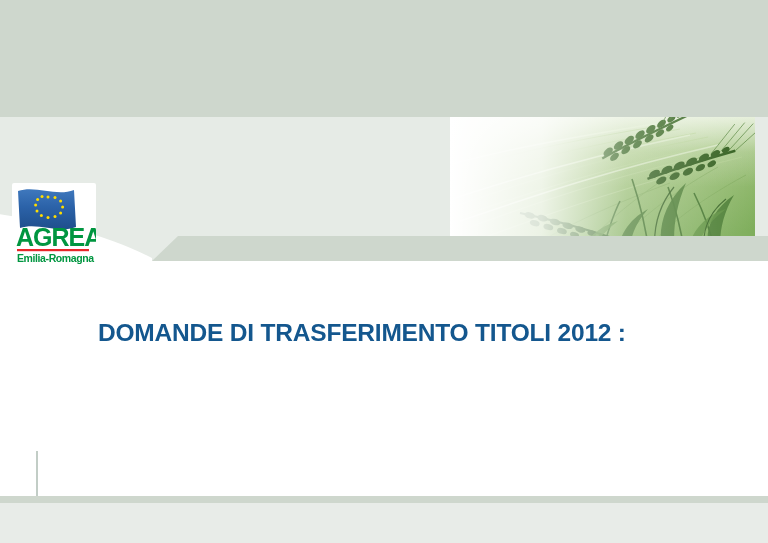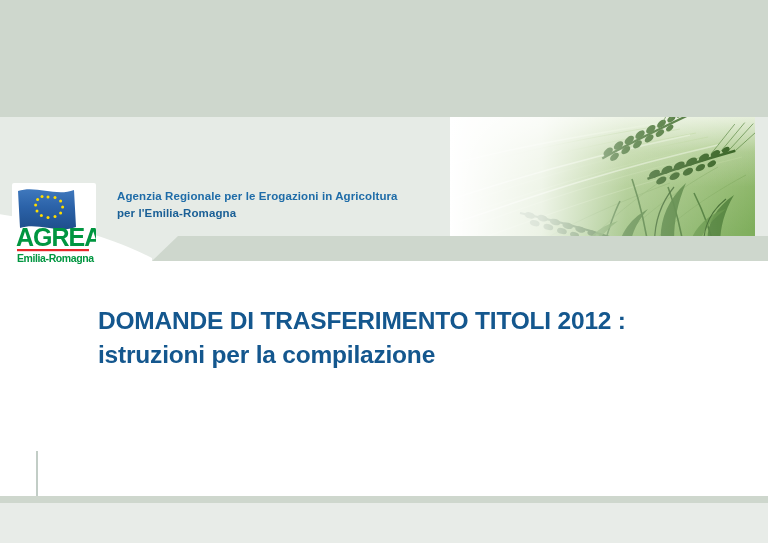--- a/index.html
+++ b/index.html
@@ -102,21 +102,21 @@
     color: #1f6ca8;
     letter-spacing: 0.1px;
     white-space: nowrap;
   }
   .agency-text .line2 { color: #1a5f96; }
 
   
   .title-block {
     position: absolute;
     left: 98px;
-    top: 304px;
+    top: 316px;
     width: 640px;
   }
   .title-line {
     font-size: 24.5px;
     font-weight: bold;
     color: #14578e;
     line-height: 34px;
     letter-spacing: -0.2px;
     white-space: nowrap;
   }
@@ -332,28 +332,23 @@
       </g>
 
       <text x="4" y="63" font-family="&quot;Liberation Sans&quot;, sans-serif" font-size="25" font-weight="bold" fill="#009640" letter-spacing="-1">AGREA</text>
 
       <rect x="5" y="66" width="72" height="2.2" fill="#e8262a"></rect>
 
       <text x="5" y="79" font-family="&quot;Liberation Sans&quot;, sans-serif" font-size="10.5" font-weight="bold" fill="#009640" letter-spacing="-0.4">Emilia-Romagna</text>
     </svg>
   </div>
 
-  <div class="agency-text">
-    <div>Agenzia Regionale per le Erogazioni in Agricoltura</div>
-    <div class="line2">per l'Emilia-Romagna</div>
-  </div>
 
   <div class="title-block">
     <div class="title-line">DOMANDE DI TRASFERIMENTO TITOLI 2012 :</div>
-    <div class="title-line">istruzioni per la compilazione</div>
   </div>
 
   <div class="vrule"></div>
 
   <div class="footer-strip"></div>
   <div class="footer-body"></div>
 
 </div>
 
 </body></html>

